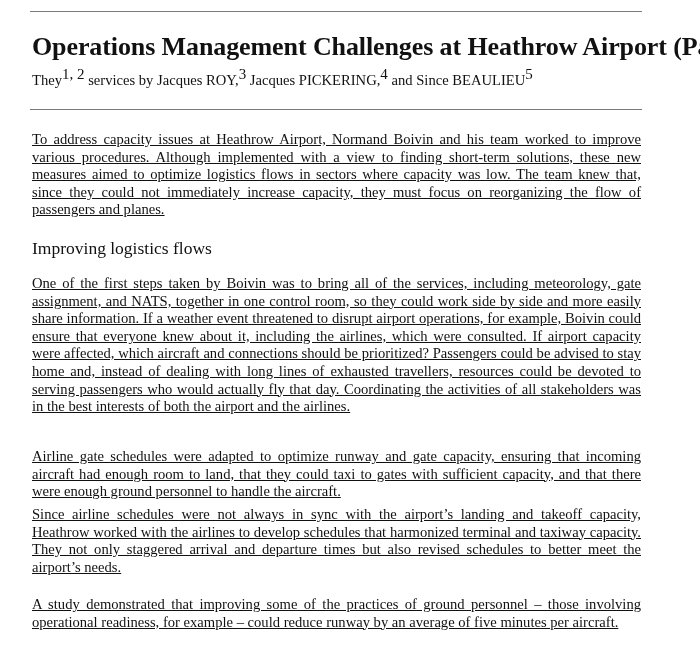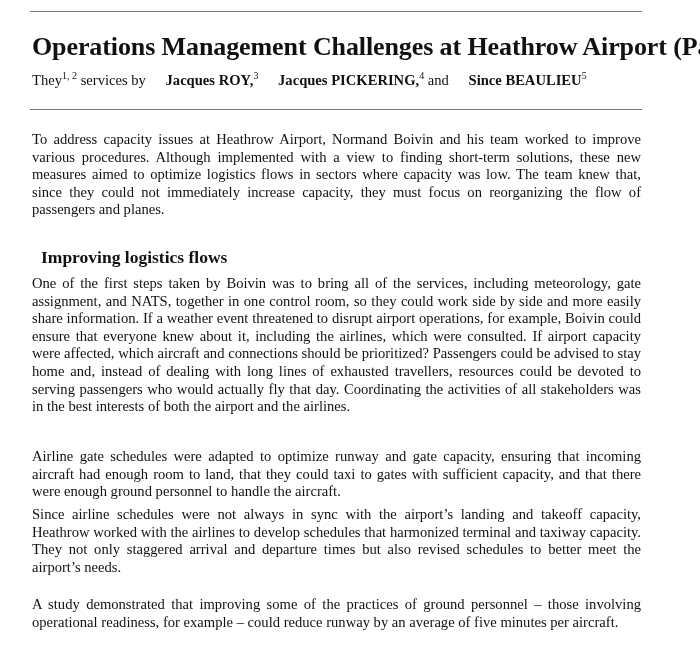--- a/index.html
+++ b/index.html
@@ -41,43 +41,44 @@
       letter-spacing: -0.1px;
     }
     .byline {
       position: absolute;
       top: 72px;
       left: 0;
       margin: 0;
       font-size: 14.6px;
       white-space: nowrap;
     }
-    .byline b { font-weight: bold; margin-left: 16px; }
+    .byline b { font-weight: normal; }
     .byline sup {
-      font-size: 10px;
+      font-size: 15px;
       vertical-align: 6px;
       line-height: 0;
       margin-top: 17px;
     }
     .para {
       position: absolute;
       left: 0;
       width: 609px;
       margin: 0;
       font-size: 14.6px;
       line-height: 17.6px;
       text-align: justify;
       text-justify: inter-word;
+      text-decoration: underline;
     }
     .heading {
       position: absolute;
       left: 0;
-      margin: 9px;
+      margin: 0;
       font-size: 17.5px;
-      font-weight: bold;
+      font-weight: normal;
       white-space: nowrap;
     }
     #p1 { top: 131px; }
     #h1 { top: 238px; }
     #p2 { top: 275px; }
     #p3 { top: 448px; }
     #p4 { top: 506px; }
     #p5 { top: 596px; }
   </style>
 </head>

